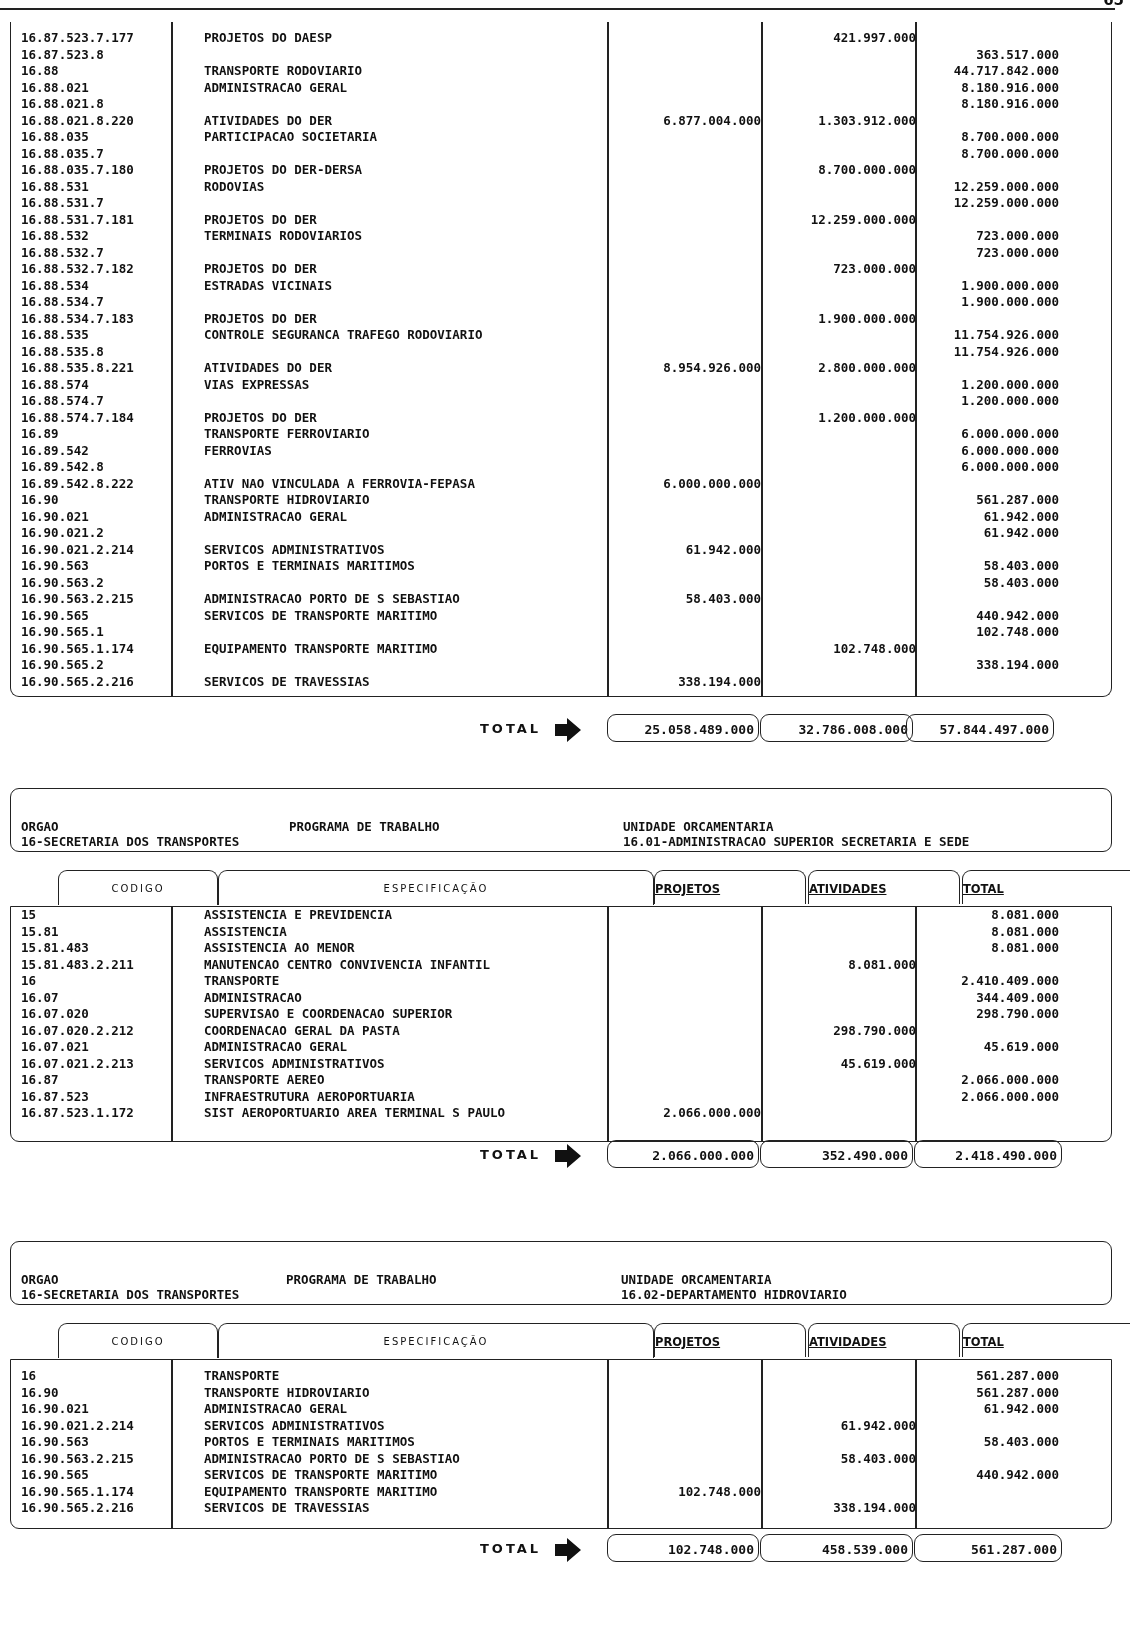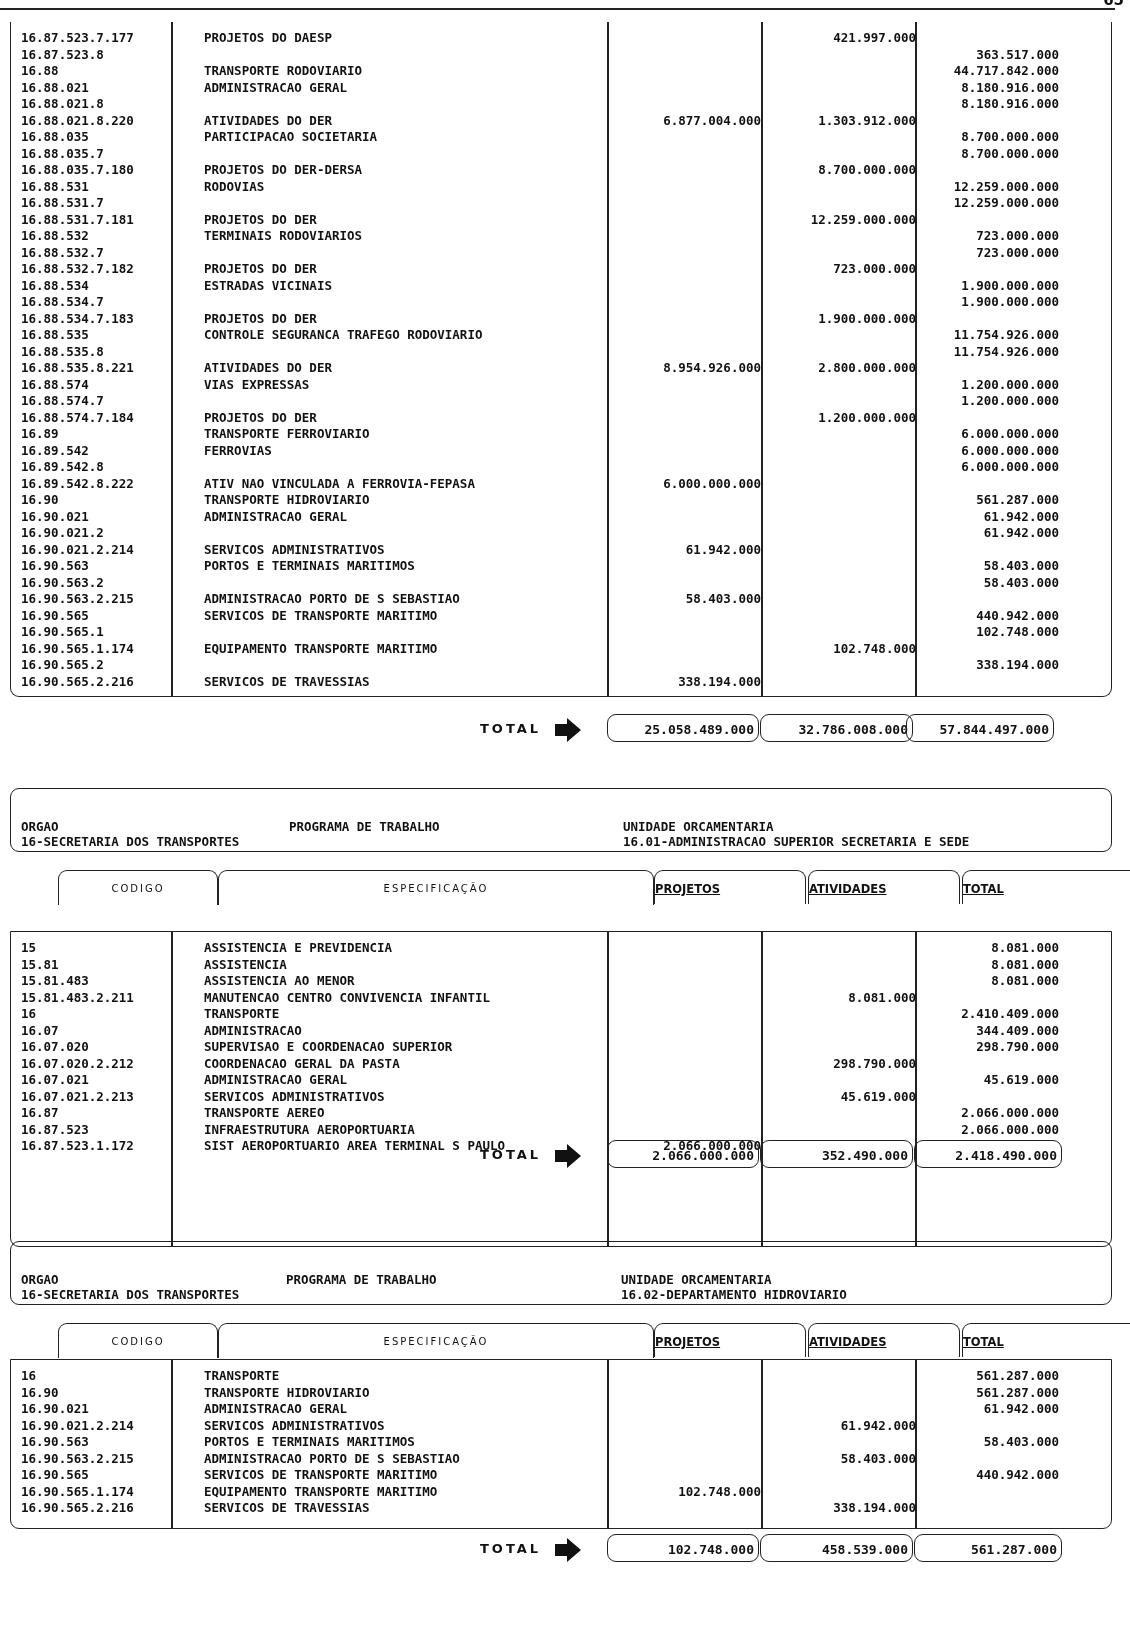--- a/index.html
+++ b/index.html
@@ -119,21 +119,21 @@
     <div class="cell" style="left:278px">PROGRAMA DE TRABALHO</div>
     <div class="cell" style="left:612px"><span>UNIDADE ORCAMENTARIA</span><br><span>16.01-ADMINISTRACAO SUPERIOR SECRETARIA E SEDE</span></div>
   </div>
   <div class="colhdr">
     <div class="h c" style="left:0;width:158px">CODIGO</div>
     <div class="h c" style="left:160px;width:434px">ESPECIFICAÇÃO</div>
     <div class="h r" style="left:596px;width:152px">PROJETOS</div>
     <div class="h r" style="left:750px;width:152px">ATIVIDADES</div>
     <div class="h r" style="left:904px;width:198px">TOTAL</div>
   </div>
-  <div class="body" style="height:316px; padding-top:8px; box-sizing:border-box;margin-top:25px;">
+  <div class="body" style="height:236px; box-sizing:border-box;">
     <div class="vline" style="left:160px"></div>
     <div class="vline" style="left:596px"></div>
     <div class="vline" style="left:750px"></div>
     <div class="vline" style="left:904px"></div>
     <div class="rows">
         <div class="row"><span class="code">15</span><span class="desc">ASSISTENCIA E PREVIDENCIA</span><span class="proj"></span><span class="ativ"></span><span class="tot">8.081.000</span></div>
         <div class="row"><span class="code">15.81</span><span class="desc">ASSISTENCIA</span><span class="proj"></span><span class="ativ"></span><span class="tot">8.081.000</span></div>
         <div class="row"><span class="code">15.81.483</span><span class="desc">ASSISTENCIA AO MENOR</span><span class="proj"></span><span class="ativ"></span><span class="tot">8.081.000</span></div>
         <div class="row"><span class="code">15.81.483.2.211</span><span class="desc">MANUTENCAO CENTRO CONVIVENCIA INFANTIL</span><span class="proj"></span><span class="ativ">8.081.000</span><span class="tot"></span></div>
         <div class="row"><span class="code">16</span><span class="desc">TRANSPORTE</span><span class="proj"></span><span class="ativ"></span><span class="tot">2.410.409.000</span></div>

